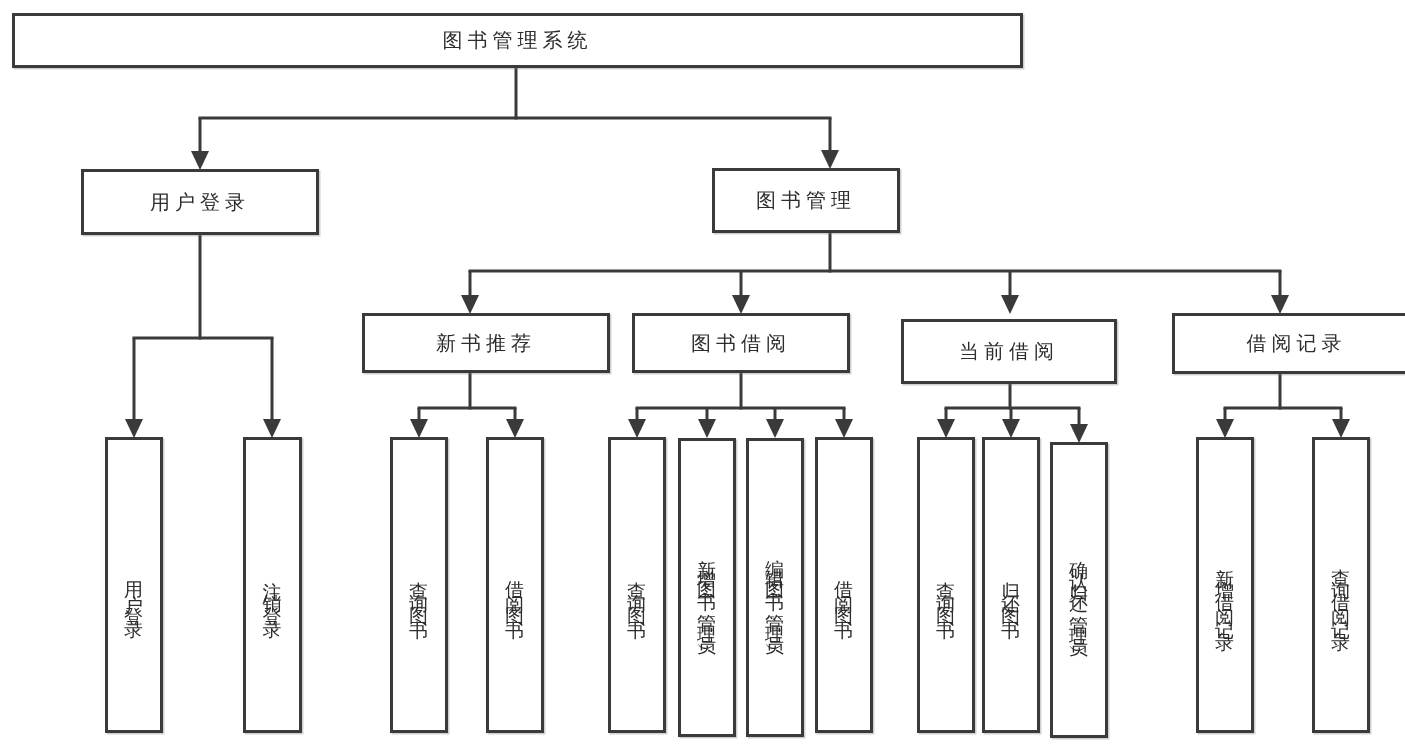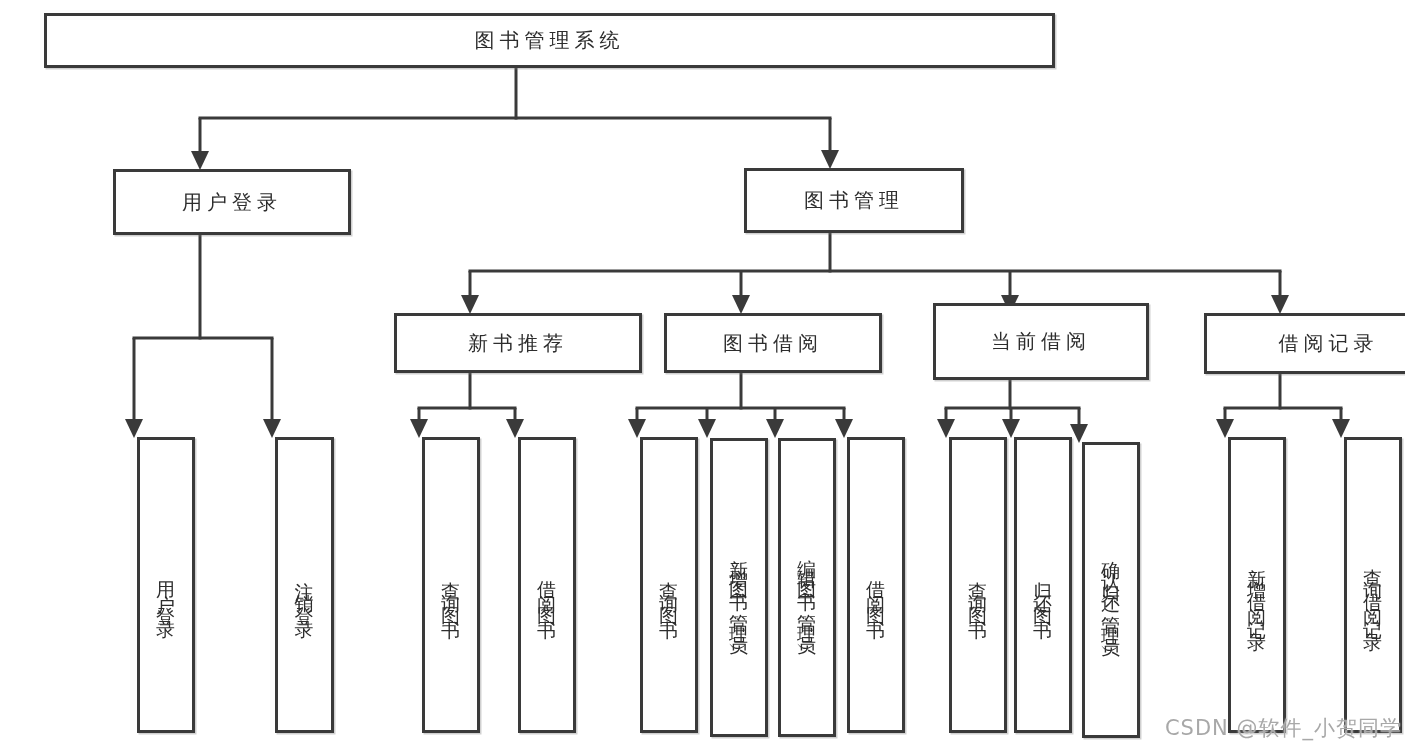--- a/index.html
+++ b/index.html
@@ -13,21 +13,20 @@
   .connectors{position:absolute;left:0;top:0;z-index:1;}
   .node{
     position:absolute;
     box-sizing:border-box;
     background:#ffffff;
     border:3px solid #3a3a3a;
     display:flex;align-items:center;justify-content:center;
     color:#2d2d2d;
     z-index:2;
     box-shadow:1.5px 1.5px 0 rgba(120,120,120,0.35);
-    margin-left:32px;
   }
   .node.h .lbl{
     font-size:20px;
     letter-spacing:5px;
     white-space:nowrap;
   }
   .node.v .lbl{
     writing-mode:vertical-rl;
     text-orientation:mixed;
     font-size:19px;
@@ -118,31 +117,31 @@
     </g>
   </svg>
 
   <div class="node h" style="left:12px;top:13px;width:1011px;height:55px">
     <span class="lbl">图书管理系统</span>
   </div>
 
   <div class="node h" style="left:81px;top:169px;width:238px;height:66px">
     <span class="lbl">用户登录</span>
   </div>
-  <div class="node h" style="left:712px;top:168px;width:220px;height:65px">
+  <div class="node h" style="left:712px;top:168px;width:188px;height:65px">
     <span class="lbl">图书管理</span>
   </div>
 
   <div class="node h" style="left:362px;top:313px;width:248px;height:60px">
     <span class="lbl">新书推荐</span>
   </div>
   <div class="node h" style="left:632px;top:313px;width:218px;height:60px">
     <span class="lbl">图书借阅</span>
   </div>
-  <div class="node h" style="left:901px;top:303px;width:216px;height:77px">
+  <div class="node h" style="left:901px;top:319px;width:216px;height:65px">
     <span class="lbl">当前借阅</span>
   </div>
   <div class="node h" style="left:1172px;top:313px;width:249px;height:61px">
     <span class="lbl">借阅记录</span>
   </div>
 
   <div class="node v" style="left:105px;top:437px;width:58px;height:296px">
     <span class="lbl">用户登录</span>
   </div>
   <div class="node v" style="left:243px;top:437px;width:59px;height:296px">
@@ -179,15 +178,14 @@
     <span class="lbl">确认归还（管理员）</span>
   </div>
 
   <div class="node v" style="left:1196px;top:437px;width:58px;height:296px">
     <span class="lbl">新增借阅记录</span>
   </div>
   <div class="node v" style="left:1312px;top:437px;width:58px;height:296px">
     <span class="lbl">查询借阅记录</span>
   </div>
 
-  <div class="watermark">CSDN @软件_小贺同学</div>
 
 </div>
 
 </body></html>

